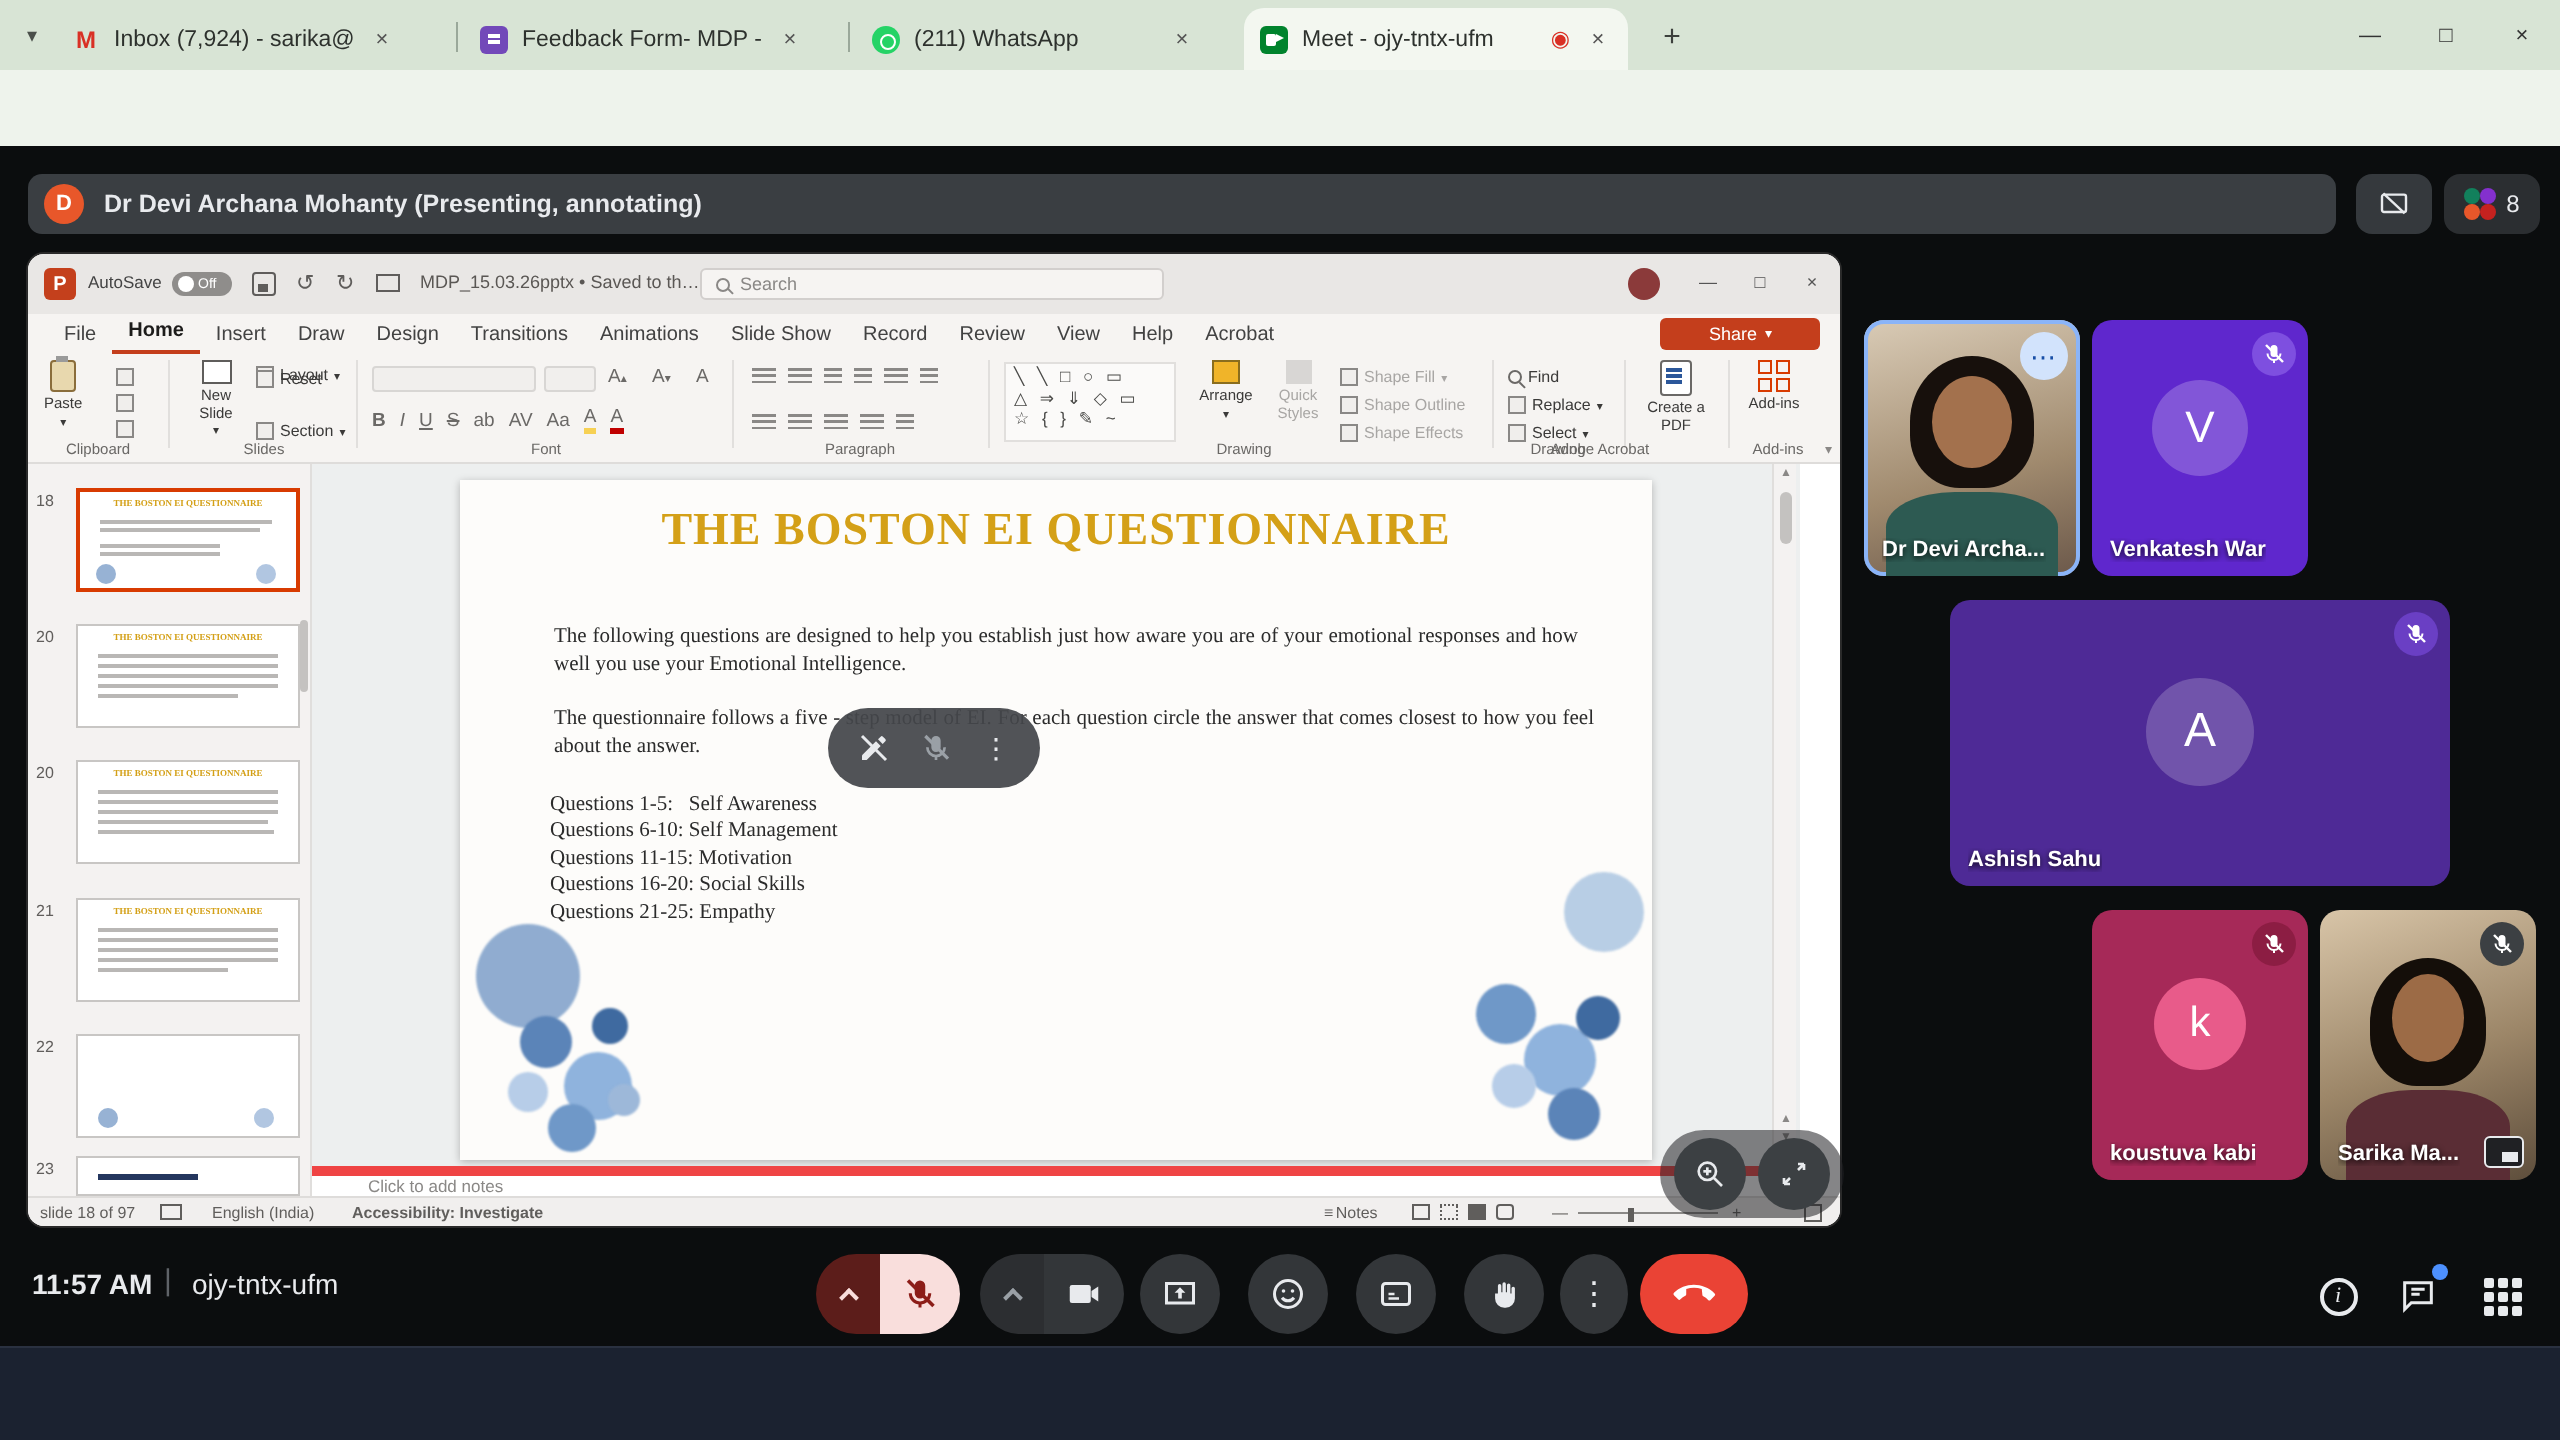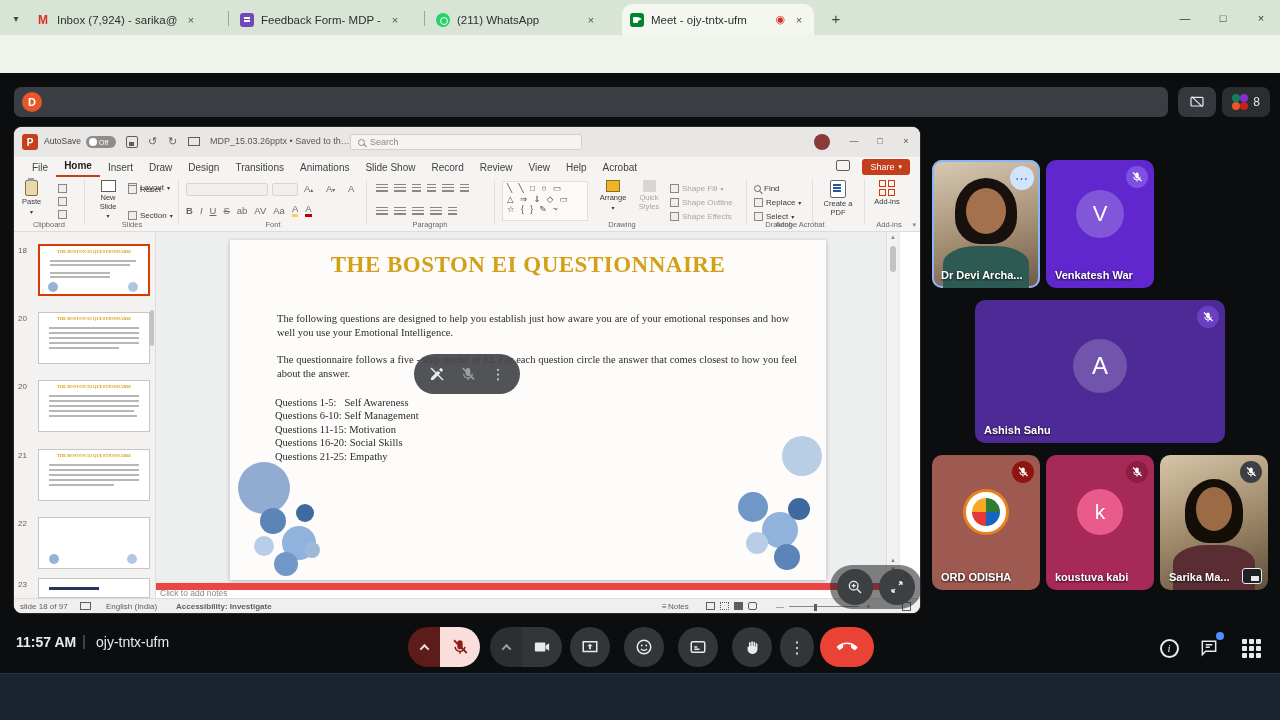--- a/index.html
+++ b/index.html
@@ -100,21 +100,21 @@
 .floppy::after{content:"";position:absolute;left:2px;bottom:1px;width:5px;height:4px;background:#5f5d5b}
 .ptitletxt{position:absolute;left:196px;top:9px;font-size:9px;color:#5a5754;max-width:140px}
 .psearch{position:absolute;left:336px;top:7px;width:232px;height:16px;background:#f6f4f2;border:1px solid #d2cfcd;border-radius:3px;display:flex;align-items:center;gap:5px;padding:0 7px;color:#8a8886;font-size:9px}
 .mag{width:7px;height:7px;border:1.3px solid currentColor;border-radius:50%;position:relative;flex:none}
 .mag::after{content:"";position:absolute;right:-3px;bottom:-2px;width:4px;height:1.3px;background:currentColor;transform:rotate(45deg)}
 .pavatar{position:absolute;left:800px;top:7px;width:16px;height:16px;border-radius:50%;background:#8b3a3a}
 .pwc{position:absolute;top:0;height:28px;width:24px;display:flex;align-items:center;justify-content:center;color:#555;font-size:9px}
 .ptabs{position:absolute;left:0;top:30px;width:100%;height:20px;background:#f6f4f2;display:flex;align-items:flex-end;gap:0;padding:0 0 0 10px;font-size:10px;color:#424242}
 .ptab{padding:3px 8px 4px}
 .ptab.on{color:#1d1c1b;font-weight:bold;border-bottom:2.5px solid #c43e1c}
-.sharebtn{position:absolute;right:10px;top:32px;height:16px;border-radius:3px;background:#c43e1c;color:#fff;font-size:9px;display:flex;align-items:center;gap:4px;padding:0 8px}
+.sharebtn{position:absolute;right:10px;top:32px;height:16px;border-radius:3px;background:#c43e1c;color:#fff;font-size:9px;display:flex;align-items:center;gap:4px;padding:0 24px}
 .cmtic{position:absolute;right:70px;top:33px;width:14px;height:11px;border:1.4px solid #5f5d5b;border-radius:2px}
 .ribbon{position:absolute;left:0;top:50px;width:100%;height:55px;background:#f6f4f2;border-bottom:1px solid #dedcda}
 .gdiv{position:absolute;top:3px;width:1px;height:44px;background:#e1dfdd}
 .glabel{position:absolute;bottom:2px;font-size:7.5px;color:#6a6866;text-align:center}
 .bigbtn{position:absolute;top:3px;display:flex;flex-direction:column;align-items:center;gap:2px;font-size:7.5px;color:#3b3a39;text-align:center;line-height:1.15}
 .clipic{width:13px;height:16px;border:1.5px solid #8a6d3b;border-radius:2px;background:#e8d8ae;position:relative}
 .clipic::after{content:"";position:absolute;left:2px;top:-3px;width:6px;height:3px;background:#9a9a9a}
 .slideic{width:15px;height:12px;border:1.5px solid #5f5d5b;background:#fff}
 .miniic{width:9px;height:9px;border:1.2px solid #8a8886;background:#f0eeec}
 .smallrow{position:absolute;font-size:8px;color:#3b3a39;display:flex;align-items:center;gap:3px}
@@ -143,21 +143,21 @@
 .canvas{position:absolute;left:142px;top:105px;width:744px;height:351px;background:#edefef}
 .slide{position:absolute;left:74px;top:8px;width:596px;height:340px;background:#fdfcfa;box-shadow:0 1px 4px rgba(0,0,0,.25)}
 .stitle{position:absolute;left:0;top:12px;width:100%;text-align:center;font-family:"Liberation Serif",serif;font-weight:bold;font-size:23px;color:#d4a017;letter-spacing:.5px}
 .spara{position:absolute;font-family:"Liberation Serif",serif;font-size:10.5px;color:#2b2b2b;line-height:1.3;text-align:justify}
 .q{font-family:"Liberation Serif",serif;font-size:10.5px;color:#2b2b2b;line-height:1.28;white-space:pre}
 .bdot{position:absolute;border-radius:50%;filter:blur(.6px)}
 .vscroll{position:absolute;right:2px;top:0;width:12px;height:351px;background:#f4f2f1;border-left:1px solid #e0dedc}
 .varrow{position:absolute;left:1px;width:10px;text-align:center;font-size:6px;color:#8a8886}
 .vthumb{position:absolute;left:3px;top:14px;width:6px;height:26px;border-radius:3px;background:#c4c2c0}
 
-.notes{position:absolute;left:142px;top:456px;width:744px;height:15px;background:#fff;border-top:7px solid #ef4444;font-size:8.5px;color:#8a8886;display:flex;align-items:flex-end;padding-left:4px}
+.notes{position:absolute;left:142px;top:456px;width:744px;height:15px;background:#fff;border-top:5px solid #ef4444;font-size:8.5px;color:#8a8886;display:flex;align-items:center;padding-left:28px}
 .pstatus{position:absolute;left:0;top:471px;width:100%;height:15px;background:#f1efee;border-top:1px solid #dedcda;font-size:8px;color:#605e5c}
 .sbitem{position:absolute;top:3px}
 .viewic{width:9px;height:8px;border:1.1px solid #605e5c;display:inline-block;margin-right:5px}
 .zoomline{position:absolute;top:7px;width:70px;height:1px;background:#8a8886}
 
 
 .taskbar{left:0;top:673px;width:1280px;height:47px;background:#1b2230;border-top:1px solid #2a3140}
 svg{display:block}
 </style>
 </head>
@@ -210,20 +210,21 @@
       <span class="pav">S</span>
       <span class="ptxt">School</span>
     </div>
     <div class="a navic" style="left:1252px;top:44px">⋮</div>
   </div>
 
   <div class="a meet">
 
     <div class="a banner">
       <span class="bav">D</span>
+      <span class="btxt">Dr Devi Archana Mohanty (Presenting, annotating)</span>
     </div>
     <div class="a boardbtn">
       <svg width="18" height="16" viewBox="0 0 24 24" fill="none" stroke="#e8eaed" stroke-width="1.8">
           <rect x="3" y="5" width="18" height="13" rx="1.5"></rect>
           <line x1="4" y1="4" x2="20" y2="19"></line>
         </svg>
     </div>
     <div class="a peoplepill">
       <span class="clust">
         <i style="left:0;top:0;background:#12805c"></i>
@@ -592,34 +593,20 @@
         <svg width="12" height="12" viewBox="0 0 24 24" fill="#fff">
             <path d="M12 15a3.5 3.5 0 0 0 3.5-3.5v-5a3.5 3.5 0 0 0-7 0v5A3.5 3.5 0 0 0 12 15z"></path>
             <path d="M18.5 11.5a6.5 6.5 0 0 1-13 0" fill="none" stroke="#fff" stroke-width="2"></path>
             <path d="M12 18v3" stroke="#fff" stroke-width="2"></path>
             <line x1="4" y1="3" x2="21" y2="20" stroke="#fff" stroke-width="2.4"></line>
           </svg>
       </span>
       <span class="tname">Ashish Sahu</span>
     </div>
 
-    <div class="tile" style="left:932px;top:382px;width:108px;height:135px;background:#9e5a50">
-      <span class="avcirc" style="width:46px;height:46px;background:#fff;border:3px solid #e8821e">
-        <span style="width:28px;height:28px;border-radius:50%;background:conic-gradient(#2e7d32 0 25%,#1565c0 0 50%,#e53935 0 75%,#f9a825 0 100%)"></span>
-      </span>
-      <span class="mutebadge" style="background:#8c1511">
-        <svg width="12" height="12" viewBox="0 0 24 24" fill="#fff">
-            <path d="M12 15a3.5 3.5 0 0 0 3.5-3.5v-5a3.5 3.5 0 0 0-7 0v5A3.5 3.5 0 0 0 12 15z"></path>
-            <path d="M18.5 11.5a6.5 6.5 0 0 1-13 0" fill="none" stroke="#fff" stroke-width="2"></path>
-            <path d="M12 18v3" stroke="#fff" stroke-width="2"></path>
-            <line x1="4" y1="3" x2="21" y2="20" stroke="#fff" stroke-width="2.4"></line>
-          </svg>
-      </span>
-      <span class="tname">ORD ODISHA</span>
-    </div>
 
     <div class="tile" style="left:1046px;top:382px;width:108px;height:135px;background:#a62958">
       <span class="avcirc" style="width:46px;height:46px;background:#e85b8a;font-size:21px">k</span>
       <span class="mutebadge" style="background:#8c1d43">
         <svg width="12" height="12" viewBox="0 0 24 24" fill="#fff">
             <path d="M12 15a3.5 3.5 0 0 0 3.5-3.5v-5a3.5 3.5 0 0 0-7 0v5A3.5 3.5 0 0 0 12 15z"></path>
             <path d="M18.5 11.5a6.5 6.5 0 0 1-13 0" fill="none" stroke="#fff" stroke-width="2"></path>
             <path d="M12 18v3" stroke="#fff" stroke-width="2"></path>
             <line x1="4" y1="3" x2="21" y2="20" stroke="#fff" stroke-width="2.4"></line>
           </svg>

